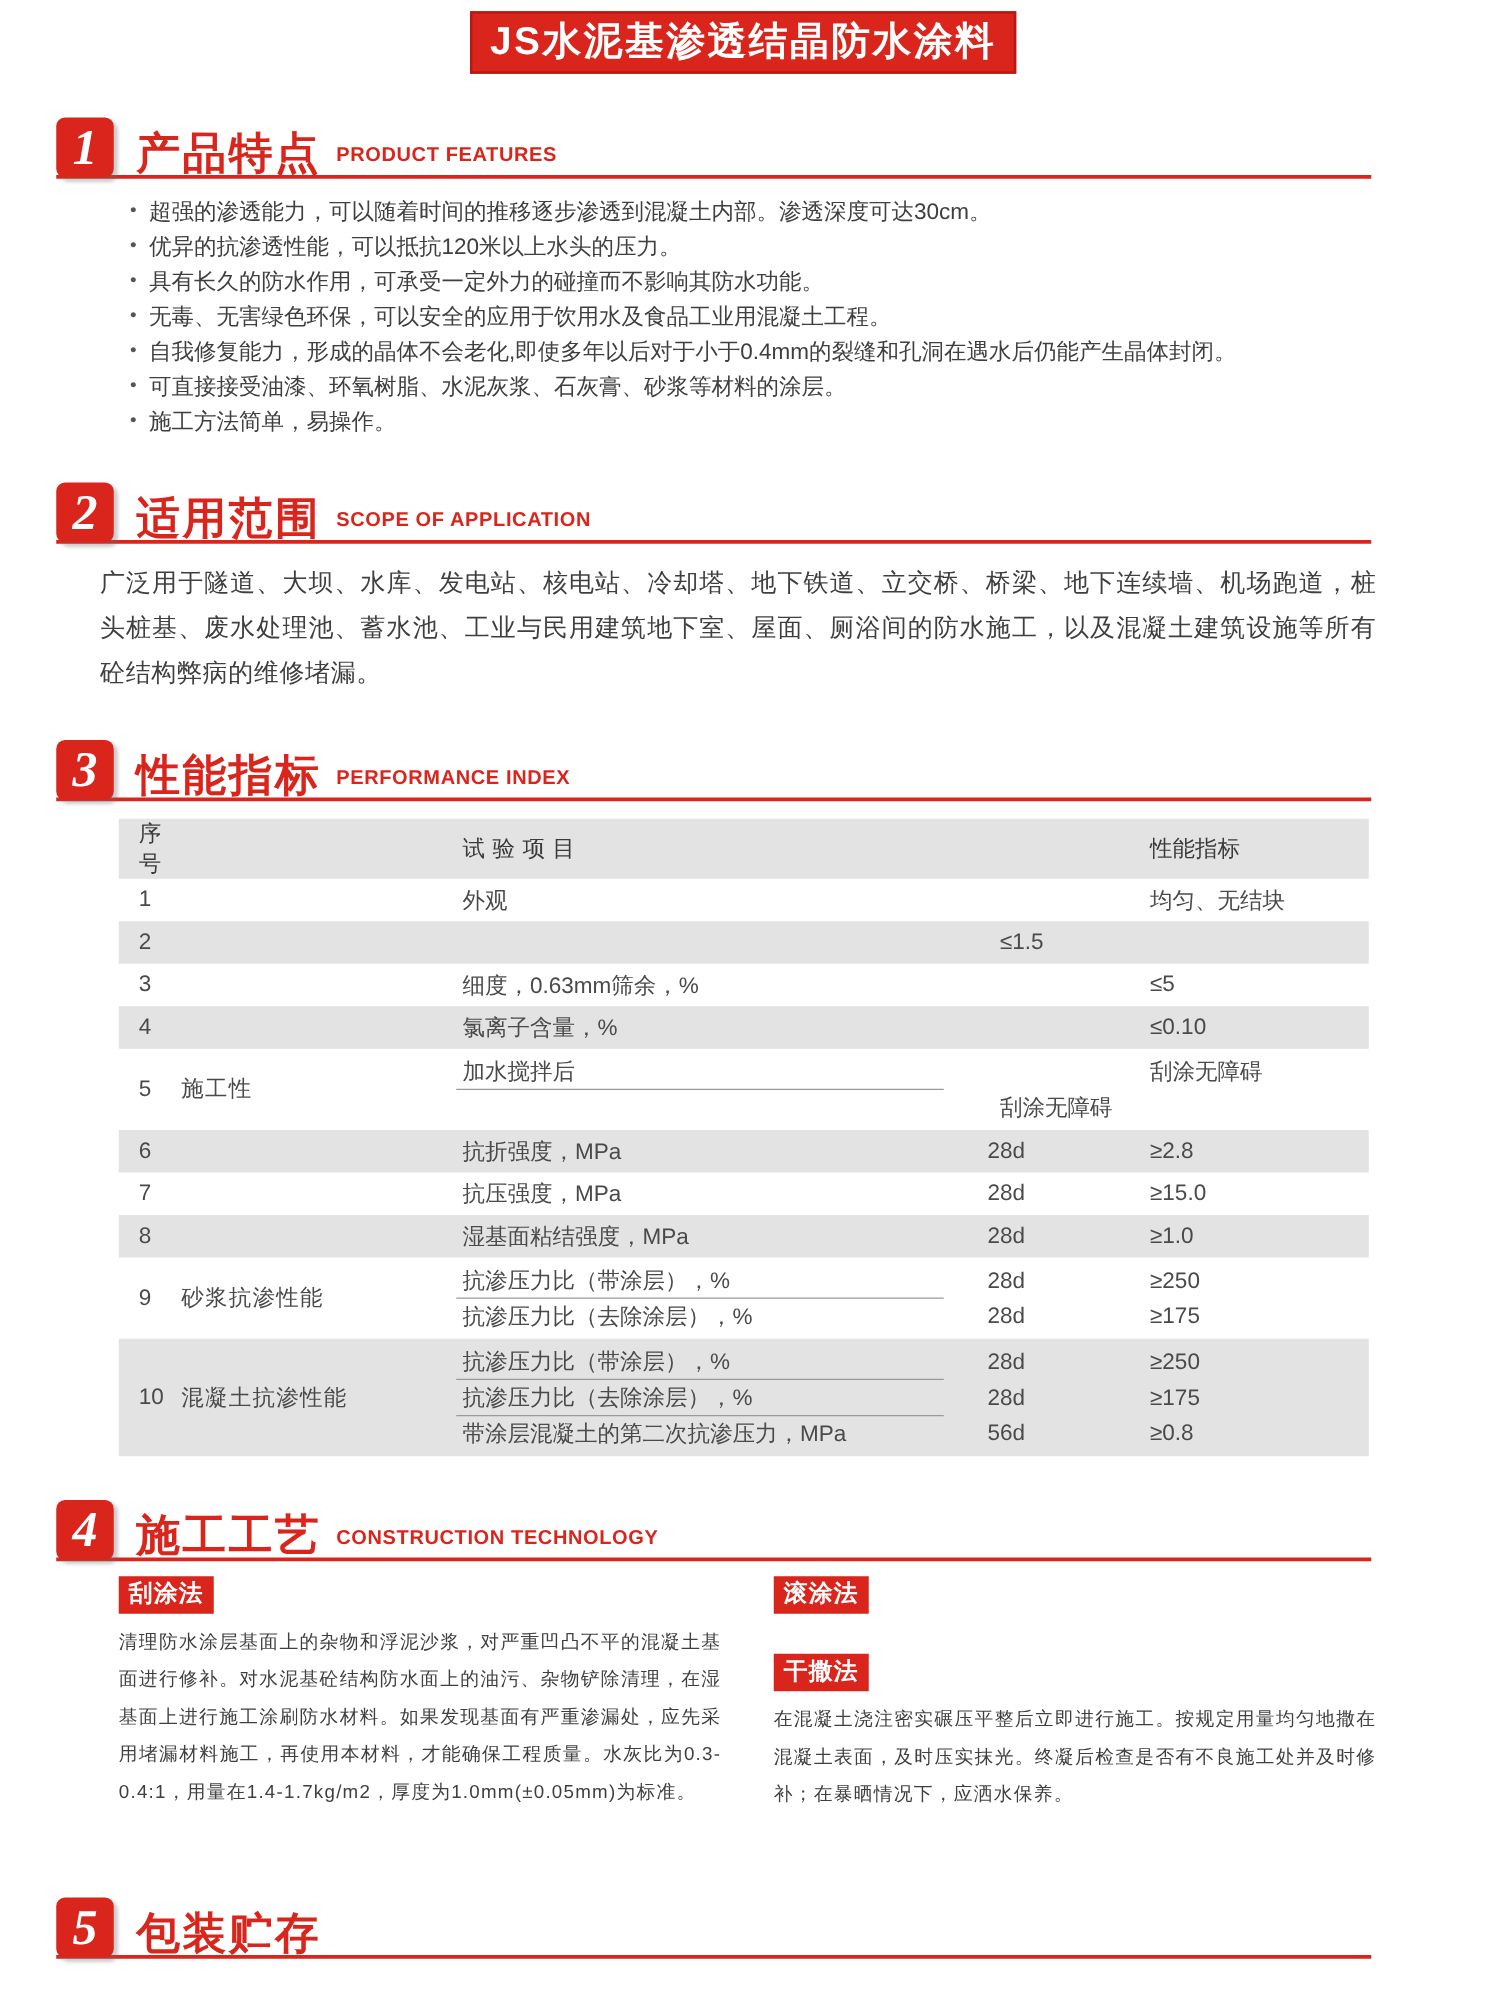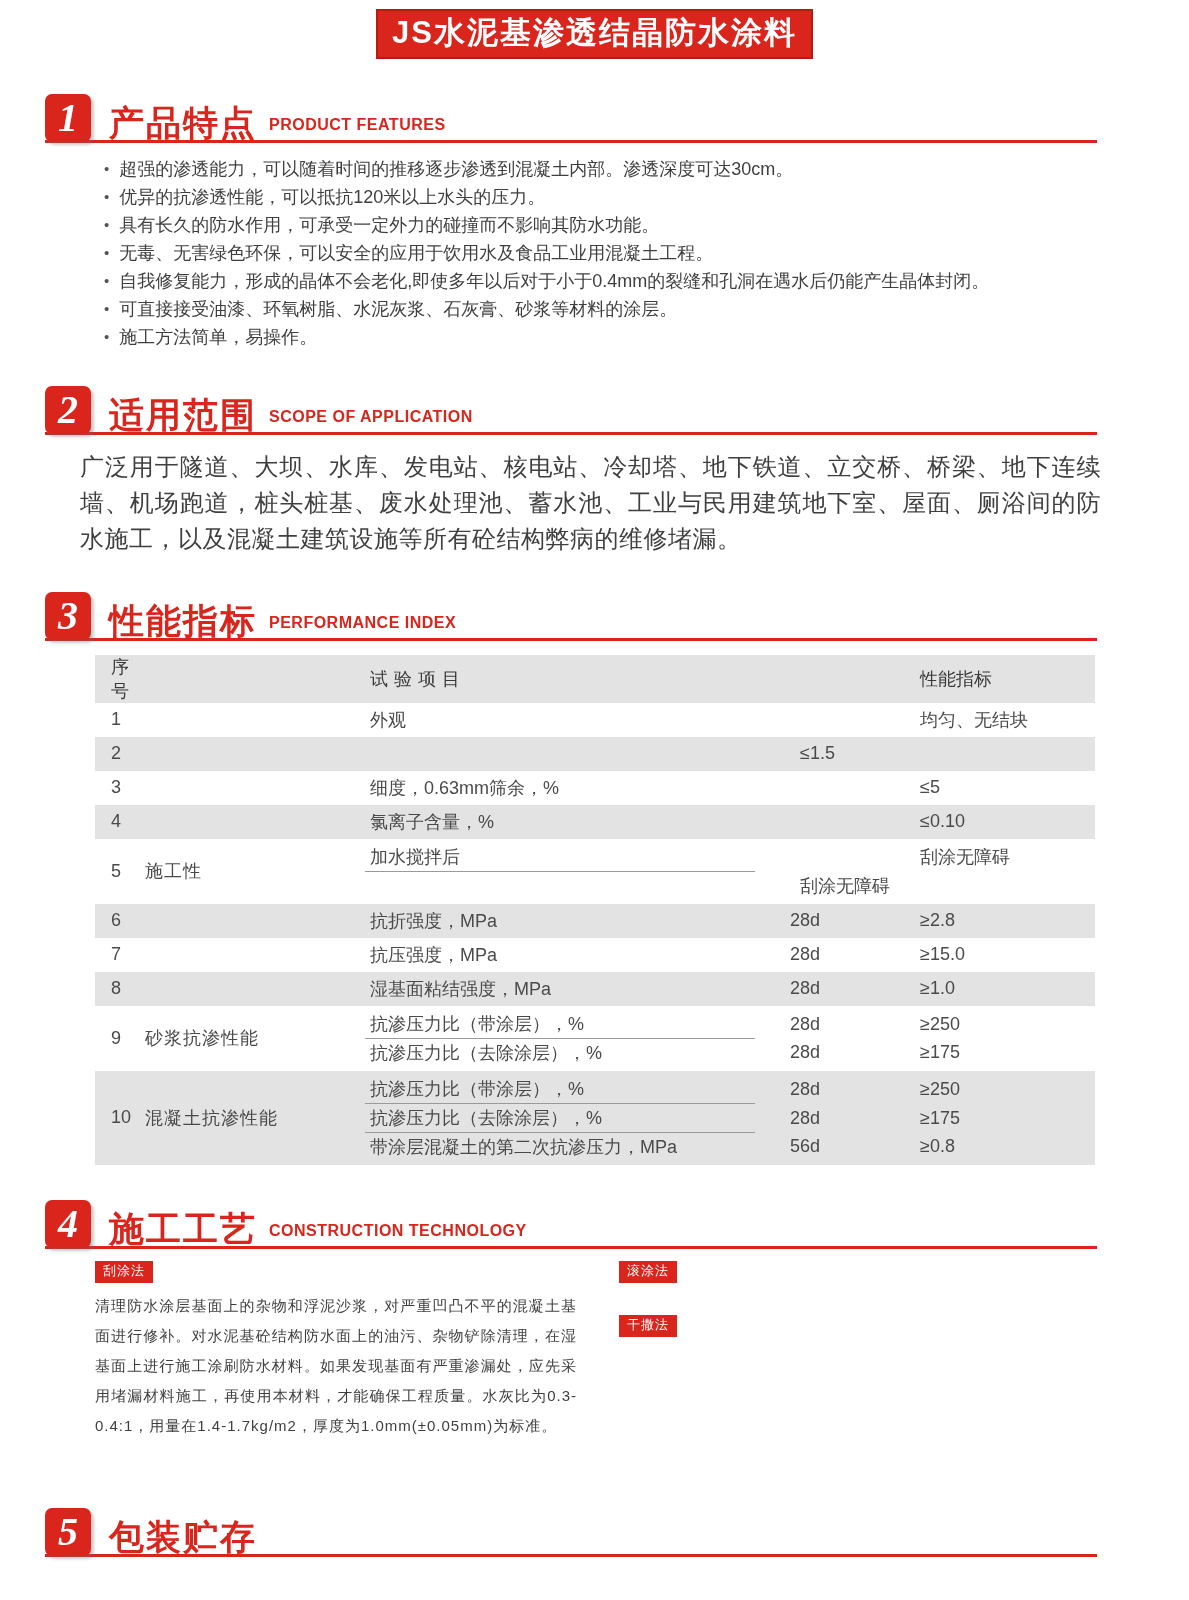--- a/index.html
+++ b/index.html
@@ -84,21 +84,21 @@
     display:flex;
   }
   .feature-list .dot{
     color:#555;
     margin-right:10px;
     font-size:15px;
   }
   
   .scope-para{
     margin:14px 88px 0 80px;
-    font-size:24px;
+    font-size:20px;
     line-height:36px;
     color:var(--ink);
     text-align:justify;
     letter-spacing:0.5px;
   }
   
   .perf-table{
     margin:14px 0 0 95px;
     width:1000px;
     font-size:18px;
@@ -141,22 +141,22 @@
     margin:12px 88px 0 95px;
     gap:42px;
   }
   .method-col{flex:1;}
   .method-col.left{max-width:516px;}
   .method{margin-bottom:32px;}
   .method-badge{
     display:inline-block;
     background:var(--accent);
     color:#fff;
-    font-size:13px;
-    font-weight:normal;
+    font-size:19px;
+    font-weight:bold;
     padding:1px 8px 3px;
     letter-spacing:1px;
   }
   .method-text{
     margin-top:8px;
     font-size:15px;
     line-height:30px;
     color:var(--ink);
     text-align:justify;
     letter-spacing:1px;
@@ -364,21 +364,21 @@
     <div class="sec-num">4</div>
     <div class="sec-zh">施工工艺</div>
     <div class="sec-en">CONSTRUCTION TECHNOLOGY</div>
   </div>
   <div class="methods">
     <div class="method-col left">
         <div class="method"><span class="method-badge">刮涂法</span><p class="method-text">清理防水涂层基面上的杂物和浮泥沙浆，对严重凹凸不平的混凝土基面进行修补。对水泥基砼结构防水面上的油污、杂物铲除清理，在湿基面上进行施工涂刷防水材料。如果发现基面有严重渗漏处，应先采用堵漏材料施工，再使用本材料，才能确保工程质量。水灰比为0.3-0.4:1，用量在1.4-1.7kg/m2，厚度为1.0mm(±0.05mm)为标准。</p></div>
       </div>
     <div class="method-col right">
         <div class="method"><span class="method-badge">滚涂法</span></div>
-        <div class="method"><span class="method-badge">干撒法</span></div>
+        <div class="method"><span class="method-badge">干撒法</span><p class="method-text">在混凝土浇注密实碾压平整后立即进行施工。按规定用量均匀地撒在混凝土表面，及时压实抹光。终凝后检查是否有不良施工处并及时修补；在暴晒情况下，应洒水保养。</p></div>
       </div>
   </div>
 
   <div class="sec-header">
     <div class="sec-num">5</div>
     <div class="sec-zh">包装贮存</div>
 
   </div>
 
 </div>

